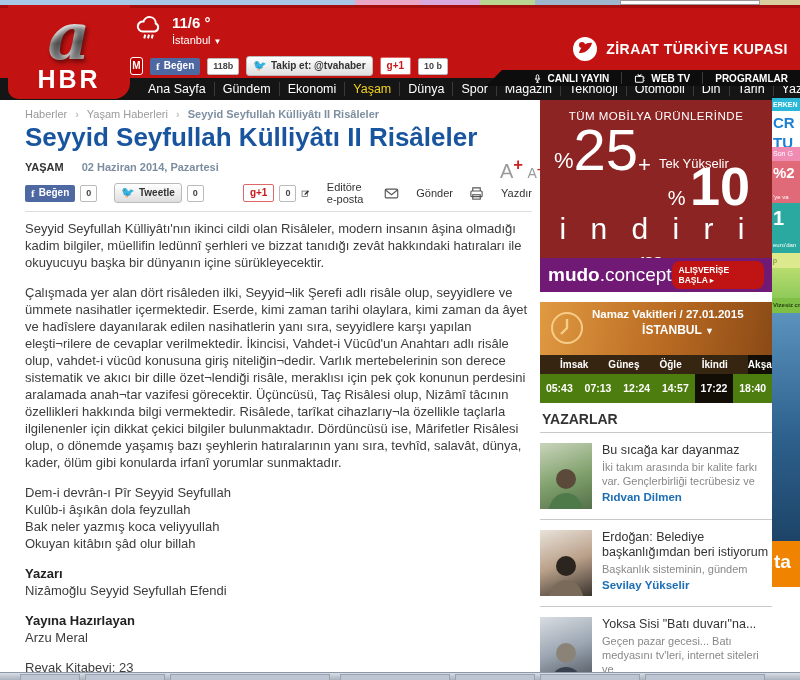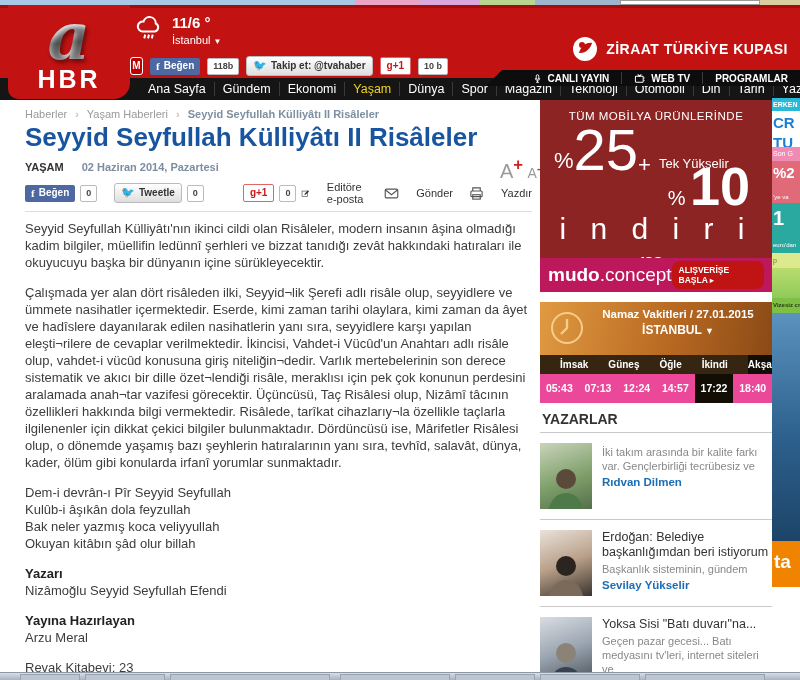--- a/index.html
+++ b/index.html
@@ -85,37 +85,37 @@
 
   
   .mudo { top:100px; left:540px; width:232px; height:192px; background:#8d2424; color:#fff; }
   .mudo .hd { text-align:center; font-size:11.5px; letter-spacing:.5px; padding-top:10px; }
   .mudo .row1 { display:flex; align-items:flex-start; padding:0 0 0 14px; }
   .mudo .psym { font-size:22px; margin-top:26px; } .mudo .pnum { font-size:58px; line-height:56px; font-weight:200;}
   .mudo .plus { font-size:22px; margin-top:30px; } .mudo .tek { font-size:13px; margin:34px 0 0 8px; }
   .mudo .row2 { text-align:right; padding-right:22px; margin-top:-14px; }
   .mudo .psym2 { font-size:20px; } .mudo .pnum2 { font-size:54px; font-weight:700; line-height:44px;}
   .mudo .word { text-align:center; font-size:30px; letter-spacing:8px; font-weight:300; margin-top:2px; }
-  .mudo .bar { position:absolute; bottom:0; left:0; width:100%; height:34px; background:#be185d;
+  .mudo .bar { position:absolute; bottom:0; left:0; width:100%; height:34px; background:#701a75;
     display:flex; align-items:center; padding:0 8px; }
   .mudo .brand { font-size:19px; } .mudo .brand b { font-weight:bold; }
   .mudo .cta { margin-left:auto; background:#c01414; color:#fff; font-size:8.5px; font-weight:bold;
     border-radius:8px; padding:4px 7px; }
 
   
   .prayer { top:302px; left:540px; width:232px; height:100px; }
   .prayer .ph { height:53px; background:linear-gradient(100deg,#e09a41,#b96a22 55%,#8a4a16);
     position:relative; color:#fff; padding:6px 8px 0 52px; }
-  .prayer .ph .t1 { font-size:11.5px; font-weight:bold; text-align:center; }
+  .prayer .ph .t1 { font-size:11.5px; font-weight:bold; text-align:left; }
   .prayer .ph .t2 { font-size:12px; font-weight:bold; text-align:center; margin-top:3px; }
   .p-clock { position:absolute; left:8px; top:7px; }
   .p-cols, .p-times { display:flex; }
   .p-cols { background:#39291574; background:#362511; }
   .p-cols span { flex:1; color:#fff; font-size:10px; font-weight:bold; text-align:center; padding:4px 0;margin-left:20px; }
-  .p-times { background:#ec4899; }
+  .p-times { background:#4d7c0f; }
   .p-times span { flex:1; color:#fff; font-size:10.5px; font-weight:bold; text-align:center; padding:8px 0 9px; }
   .p-cols span.hl, .p-times span.hl { background:#120d05; }
 
   
   .yaz { top:408px; left:540px; width:232px; }
   .yaz .yt { font-size:14px; font-weight:bold; color:#333; padding:3px 0 5px 2px; border-bottom:1px solid #c9c9c9; }
   .yaz-item { display:flex; gap:10px; padding:10px 0; border-bottom:1px solid #c9c9c9; }
   .yaz-item:last-child { border-bottom:none; }
   .ava { width:52px; height:66px; flex:none; position:relative; overflow:hidden; }
   .ava svg { position:absolute; bottom:-4px; left:4px; }
@@ -382,20 +382,21 @@
     <div class="yt">YAZARLAR</div>
 
     <div class="yaz-item">
       <div class="ava ava1">
         <svg width="44" height="50" viewBox="0 0 44 50">
             <circle cx="22" cy="16" r="10" fill="#5b4a3a"></circle>
             <path d="M4 50c2-14 10-20 18-20s16 6 18 20z" fill="#4e7a4a"></path>
           </svg>
       </div>
       <div>
+        <div class="yi-title">Bu sıcağa kar dayanmaz</div>
         <div class="yi-exc">İki takım arasında bir kalite farkı var. Gençlerbirliği tecrübesiz ve</div>
         <div class="yi-auth">Rıdvan Dilmen</div>
       </div>
     </div>
 
     <div class="yaz-item">
       <div class="ava ava2">
         <svg width="44" height="50" viewBox="0 0 44 50">
             <circle cx="22" cy="16" r="10" fill="#2c241e"></circle>
             <path d="M4 50c2-14 10-20 18-20s16 6 18 20z" fill="#7a6a5a"></path>

